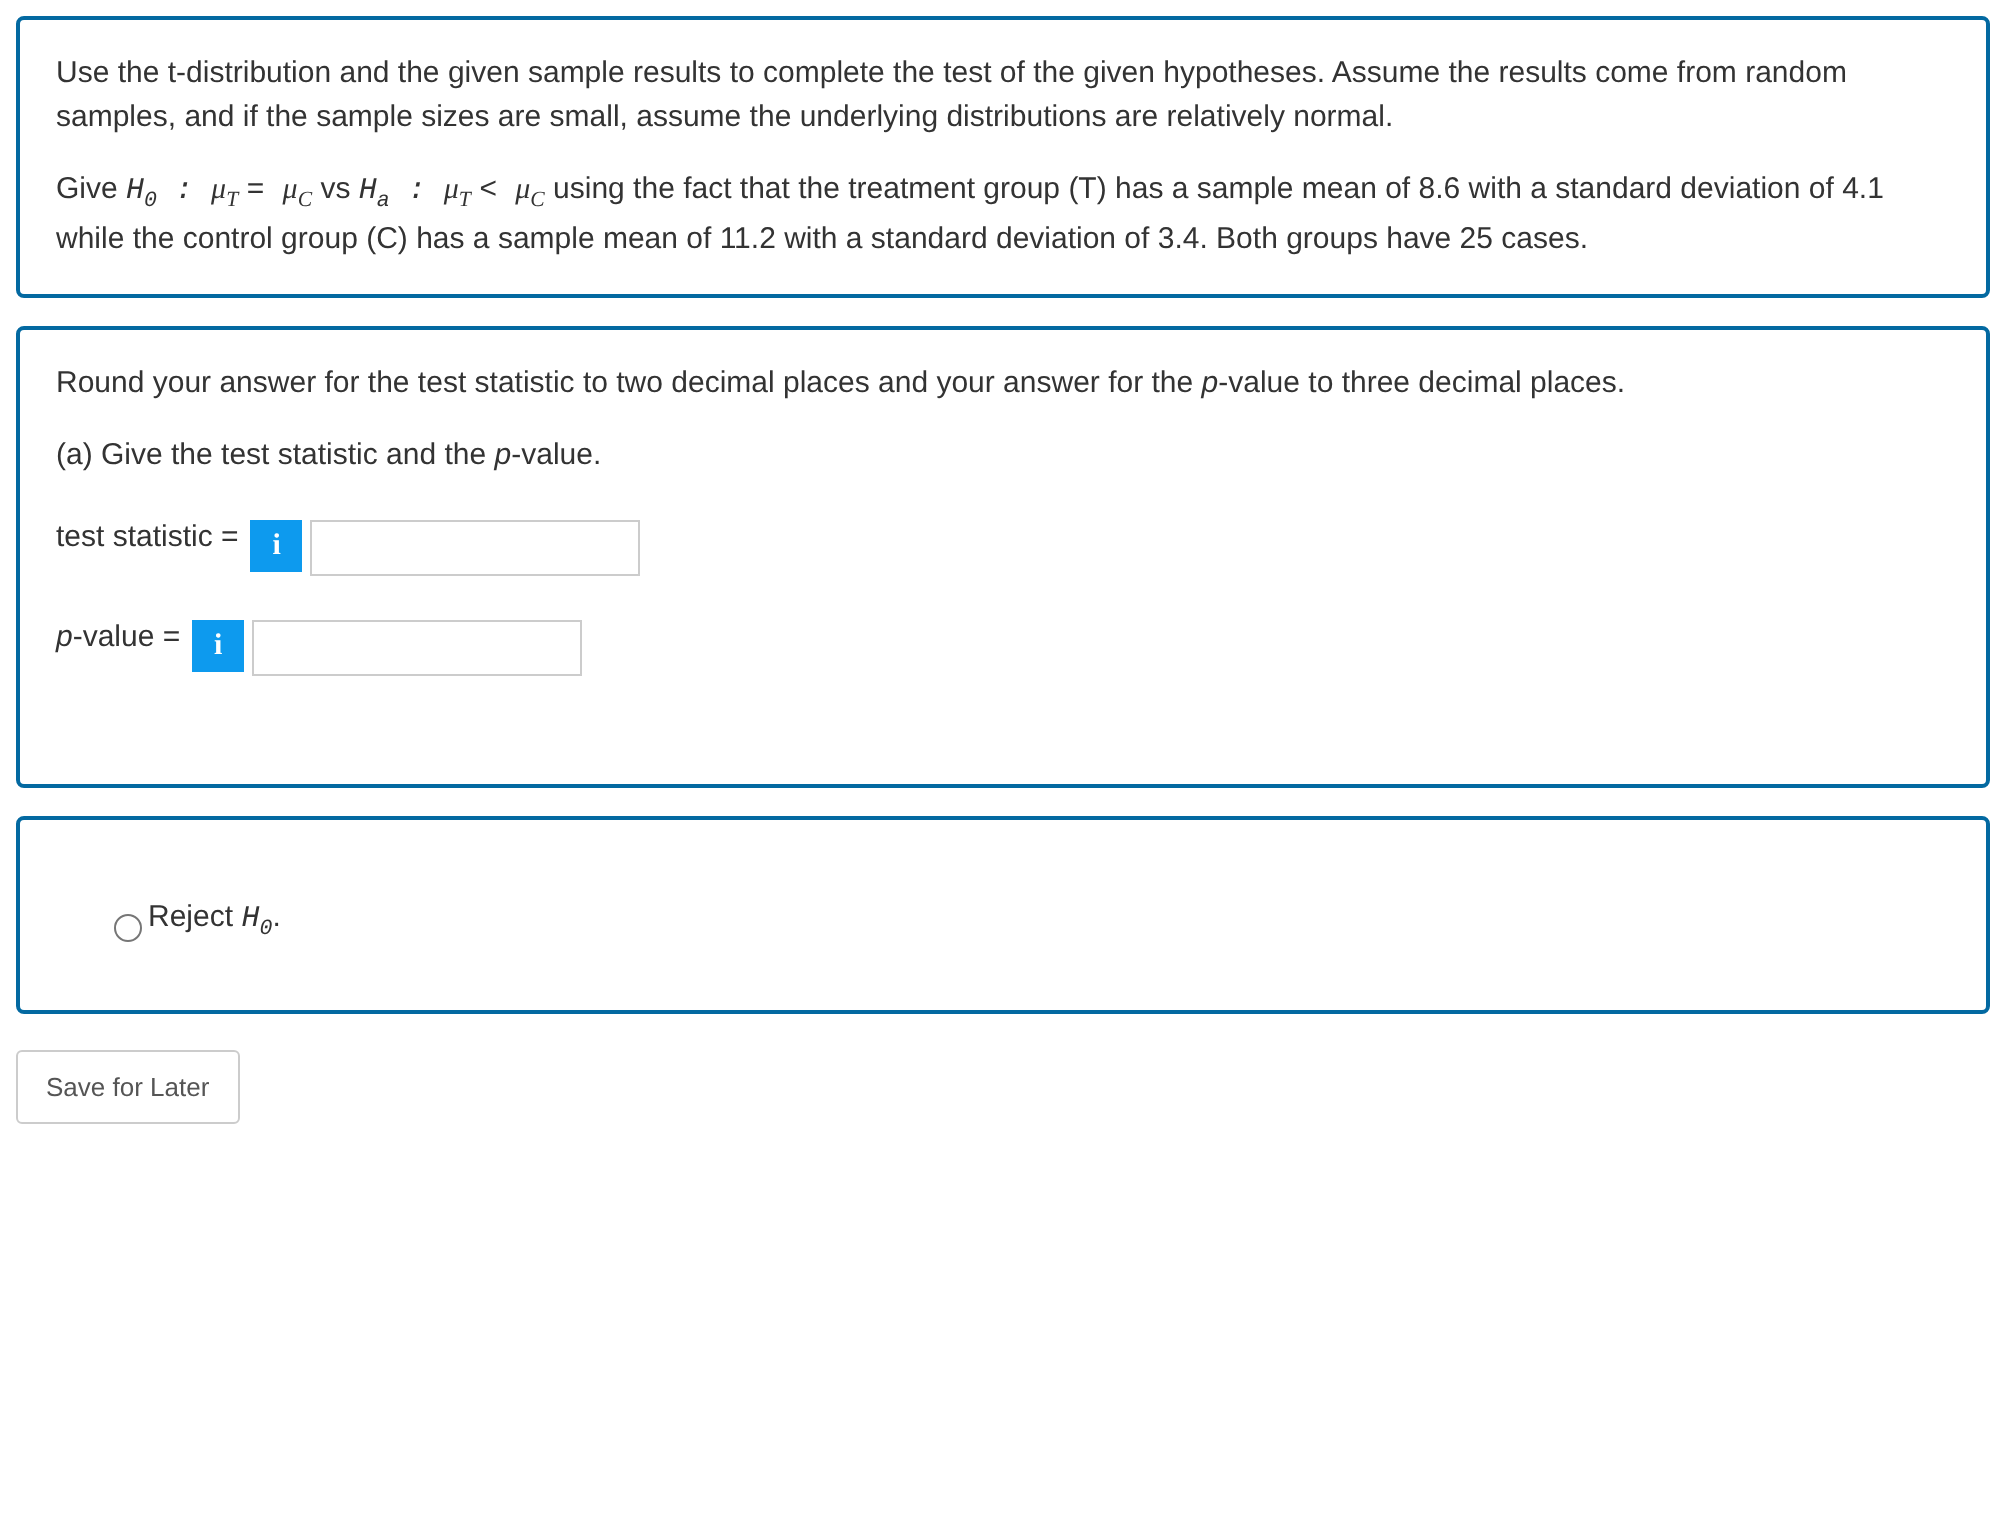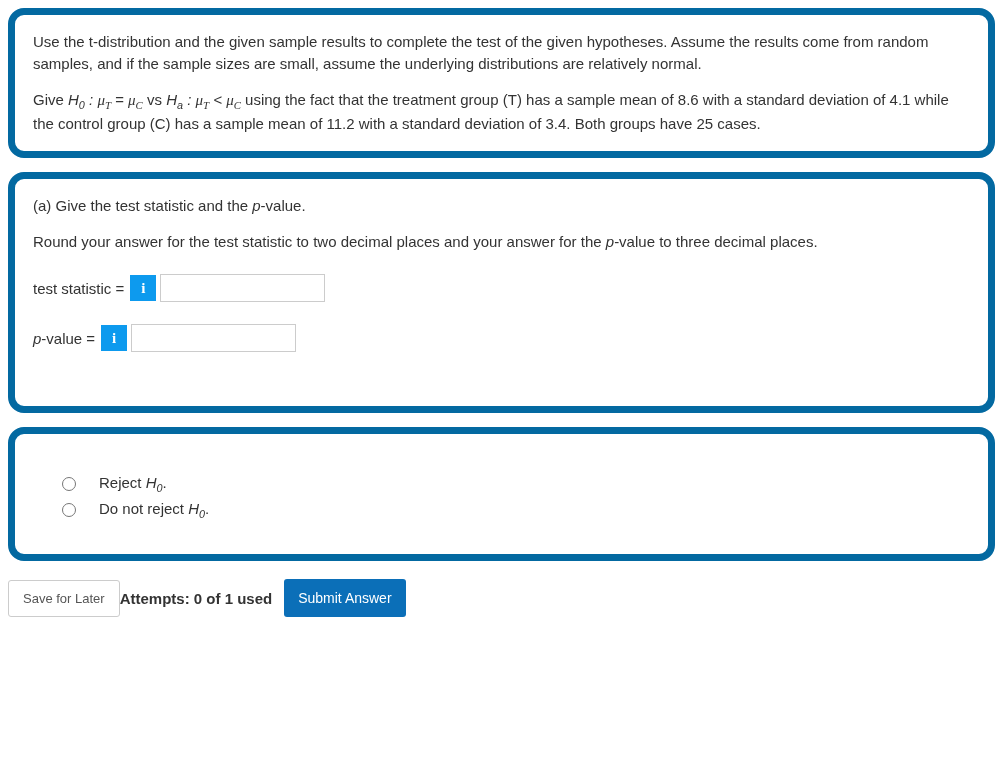--- a/index.html
+++ b/index.html
@@ -5,30 +5,30 @@
   * { box-sizing: border-box; }
   body {
     font-family: "Helvetica Neue", Helvetica, Arial, sans-serif;
     font-size: 15px;
     color: #333;
     background: #fff;
     margin: 0;
     padding: 8px;
   }
   .panel {
-    border: 7px solid #0369a1;
-    border-radius: 16px;
+    border: 2px solid #0369a1;
+    border-radius: 4px;
     padding: 16px 18px;
     margin-bottom: 14px;
     background: #fff;
   }
   .panel p { margin: 0 0 14px 0; line-height: 1.45; }
   .panel p:last-child { margin-bottom: 0; }
   .italic { font-style: italic; }
-  .math { font-style: italic; font-family: Liberation Sans, sans-serif; }
+  .math { font-style: italic; font-family: Liberation Mono, monospace; }
   .sub { font-size: 0.72em; vertical-align: sub; font-style: italic; }
   .sub0 { font-size: 0.72em; vertical-align: sub; }
   .info-btn {
     display: inline-block;
     width: 26px;
     height: 26px;
     background: #0d9aee;
     color: #fff;
     font-weight: bold;
     font-family: serif;
@@ -42,31 +42,32 @@
     width: 165px;
     height: 28px;
     border: 1px solid #ccc;
     font-size: 14px;
     vertical-align: middle;
     padding: 0 6px;
     margin-left: -2px;
   }
   .field-row {
     display: flex;
-    align-items: center;
     gap: 6px;
     margin-top: 22px;
   }
   .radio-group { margin: 24px 0 18px 24px; }
-  .radio-row { display: flex; align-items: flex-start; gap: 20px; margin-bottom: 6px; }
+  .radio-row { display: flex; align-items: flex-end; gap: 0; margin-bottom: 6px; }
   .radio-row input[type=radio] { width: 14px; height: 14px; }
   .footer {
     display: flex;
+    justify-content: space-between;
     align-items: center;
     padding: 4px 0 0 0;
+    gap: 28px;
   }
   .save-btn {
     border: 1px solid #ccc;
     background: #fff;
     color: #555;
     font-size: 13px;
     padding: 10px 14px;
     border-radius: 3px;
     cursor: pointer;
   }
@@ -106,24 +107,24 @@
     <span class="math"> : </span>
     <span class="mu"><span>μ</span><span class="sub">T</span></span>
     <span class="math"> &lt; </span>
     <span class="mu"><span>μ</span><span class="sub">C</span></span>
     <span> using the fact that the treatment group (T) has a sample mean of 8.6 with a standard deviation of 4.1 while the control group (C) has a sample mean of 11.2 with a standard deviation of 3.4. Both groups have 25 cases.</span>
   </p>
 </div>
 
 <div class="panel">
   <p>
-    <span>(a) Give the test statistic and the </span><span class="italic">p</span><span>-value.</span>
+    <span>Round your answer for the test statistic to two decimal places and your answer for the </span><span class="italic">p</span><span>-value to three decimal places.</span>
   </p>
   <p>
-    <span>Round your answer for the test statistic to two decimal places and your answer for the </span><span class="italic">p</span><span>-value to three decimal places.</span>
+    <span>(a) Give the test statistic and the </span><span class="italic">p</span><span>-value.</span>
   </p>
 
   <div class="field-row">
     <span>test statistic =</span>
     <span class="info-btn">i</span>
     <input type="text" class="num-input" value="" style="">
   </div>
 
   <div class="field-row" style="margin-bottom:38px">
     <span>
@@ -136,28 +137,18 @@
 
 <div class="panel">
 
   <div class="radio-group">
     <div class="radio-row">
       <input type="radio" name="conc" style="">
       <label>
         <span>Reject </span><span class="math"><span>H</span><span class="sub0">0</span></span><span>.</span>
       </label>
     </div>
-    <div class="radio-row">
-      <input type="radio" name="conc" style="">
-      <label>
-        <span>Do not reject </span><span class="math"><span>H</span><span class="sub0">0</span></span><span>.</span>
-      </label>
-    </div>
   </div>
 </div>
 
 <div class="footer">
   <button class="save-btn">Save for Later</button>
-  <div class="right-foot">
-    <span class="attempts">Attempts: 0 of 1 used</span>
-    <button class="submit-btn">Submit Answer</button>
-  </div>
 </div>
 
 </body></html>

